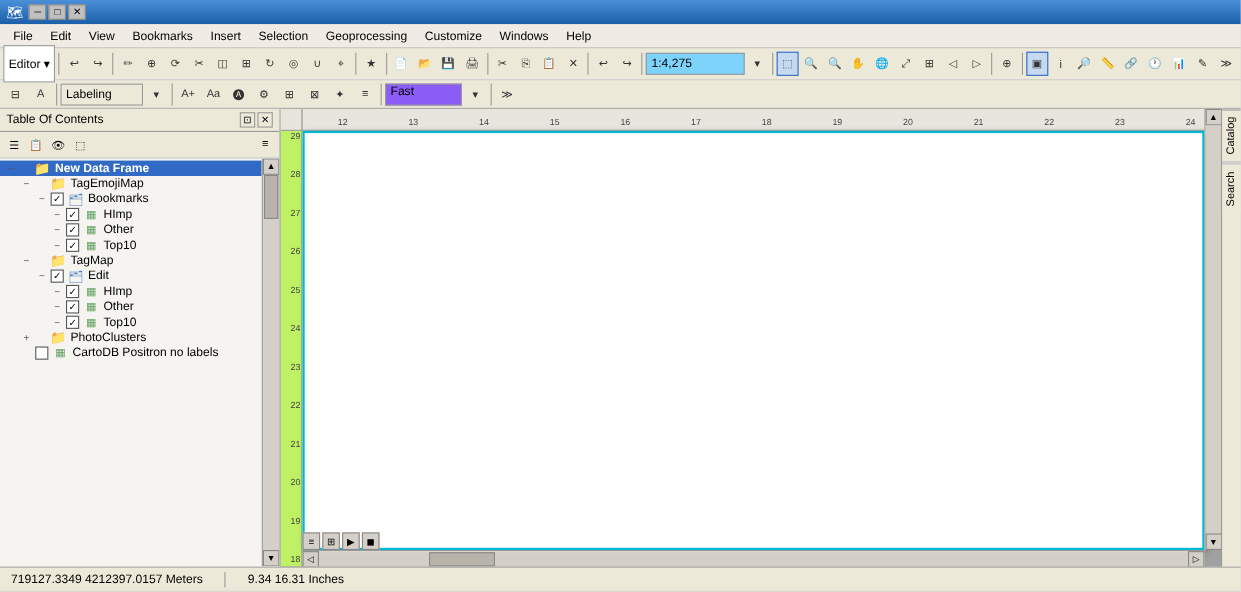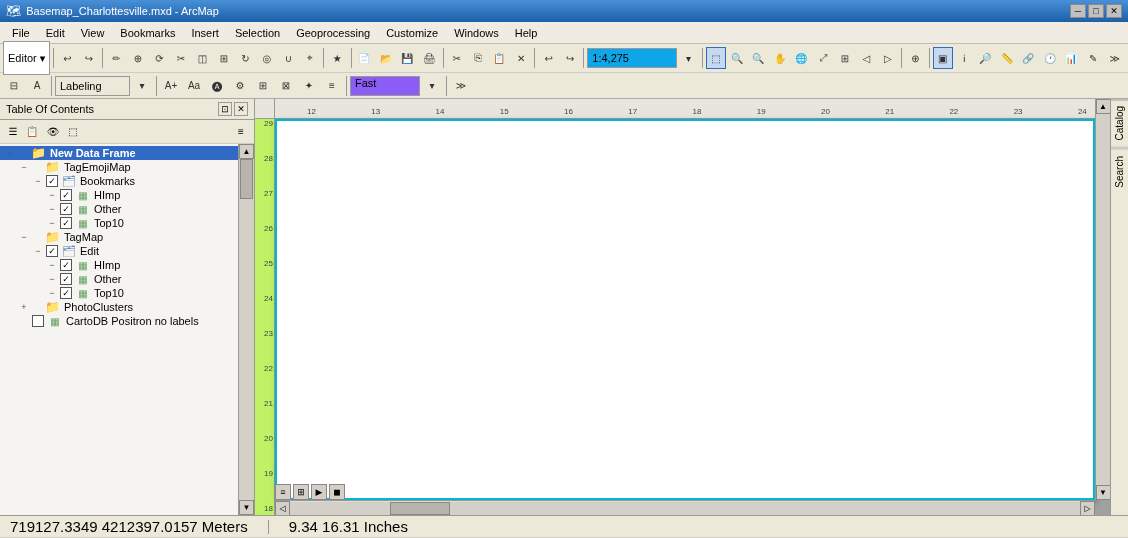--- a/index.html
+++ b/index.html
@@ -63,21 +63,21 @@
       border: 1px solid transparent;
       font-size: 10px;
       color: #333;
     }
     .tb-btn.active { border-color: #316ac5; background: #c5d9f1; }
 
     
     .scale-input {
       height: 20px;
       border: 1px solid #999;
-      background: #0ea5e9;
+      background: #7dd3fc;
       padding: 0 4px;
       font-size: 11px;
       width: 90px;
     }
 
     
     .labeling-dropdown {
       height: 20px; border: 1px solid #999; background: white;
       padding: 0 4px; font-size: 11px; width: 70px; display: flex; align-items: center;
     }
@@ -270,21 +270,21 @@
     }
 
     
     .status-bar {
       height: 22px;
       background: #ece9d8;
       border-top: 1px solid #999;
       display: flex;
       align-items: center;
       padding: 0 10px;
-      font-size: 15px;
+      font-size: 11px;
       gap: 20px;
     }
     .status-separator {
       width: 1px; height: 14px; background: #999;
     }
 
     
     .map-bottom-controls {
       position: absolute;
       bottom: 15px; left: 20px;
@@ -320,21 +320,20 @@
       border: 1px solid #999; background: white;
       padding: 16px 4px; font-size: 11px; cursor: pointer;
       white-space: nowrap;
     }
   </style>
 </head>
 <body>
 
 <div class="title-bar">
   <span class="title-bar-icon">🗺</span>
-  <span class="title-bar-title">Basemap_Charlottesville.mxd - ArcMap</span>
   <div class="title-bar-controls">
     <div class="title-bar-btn">─</div>
     <div class="title-bar-btn">□</div>
     <div class="title-bar-btn">✕</div>
   </div>
 </div>
 
 <div class="menu-bar">
   <span class="menu-item">File</span>
   <span class="menu-item">Edit</span>

